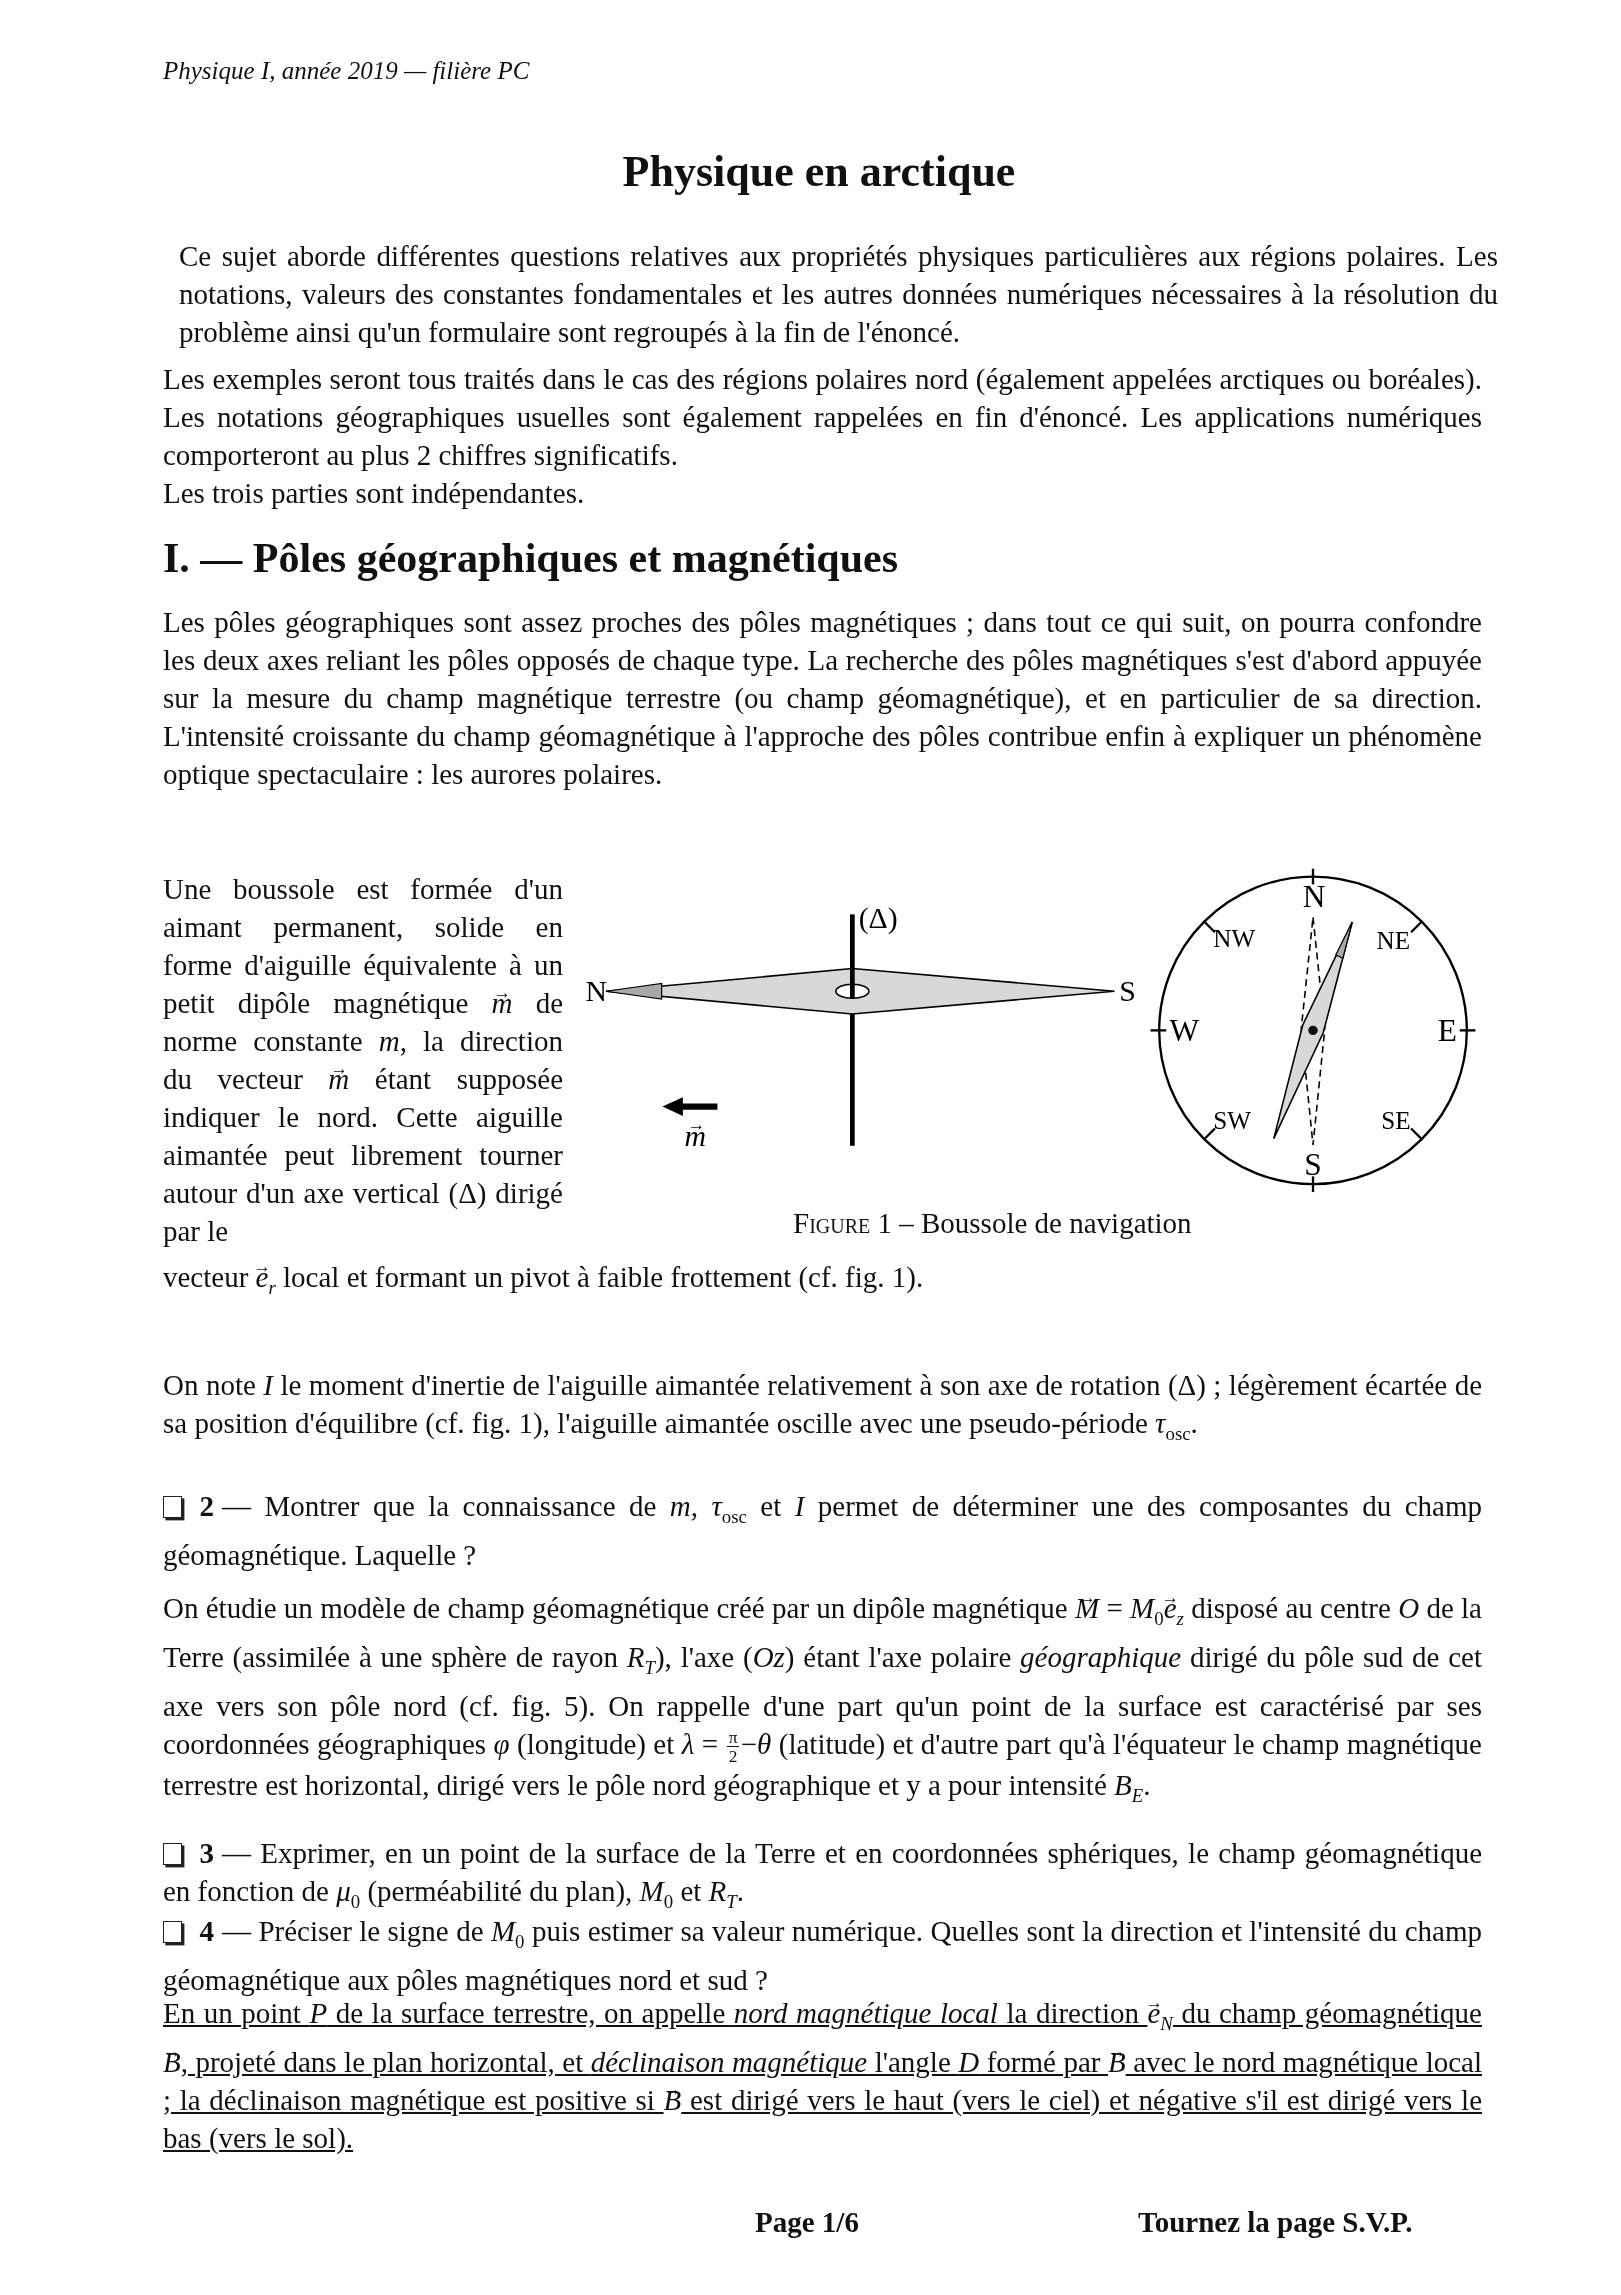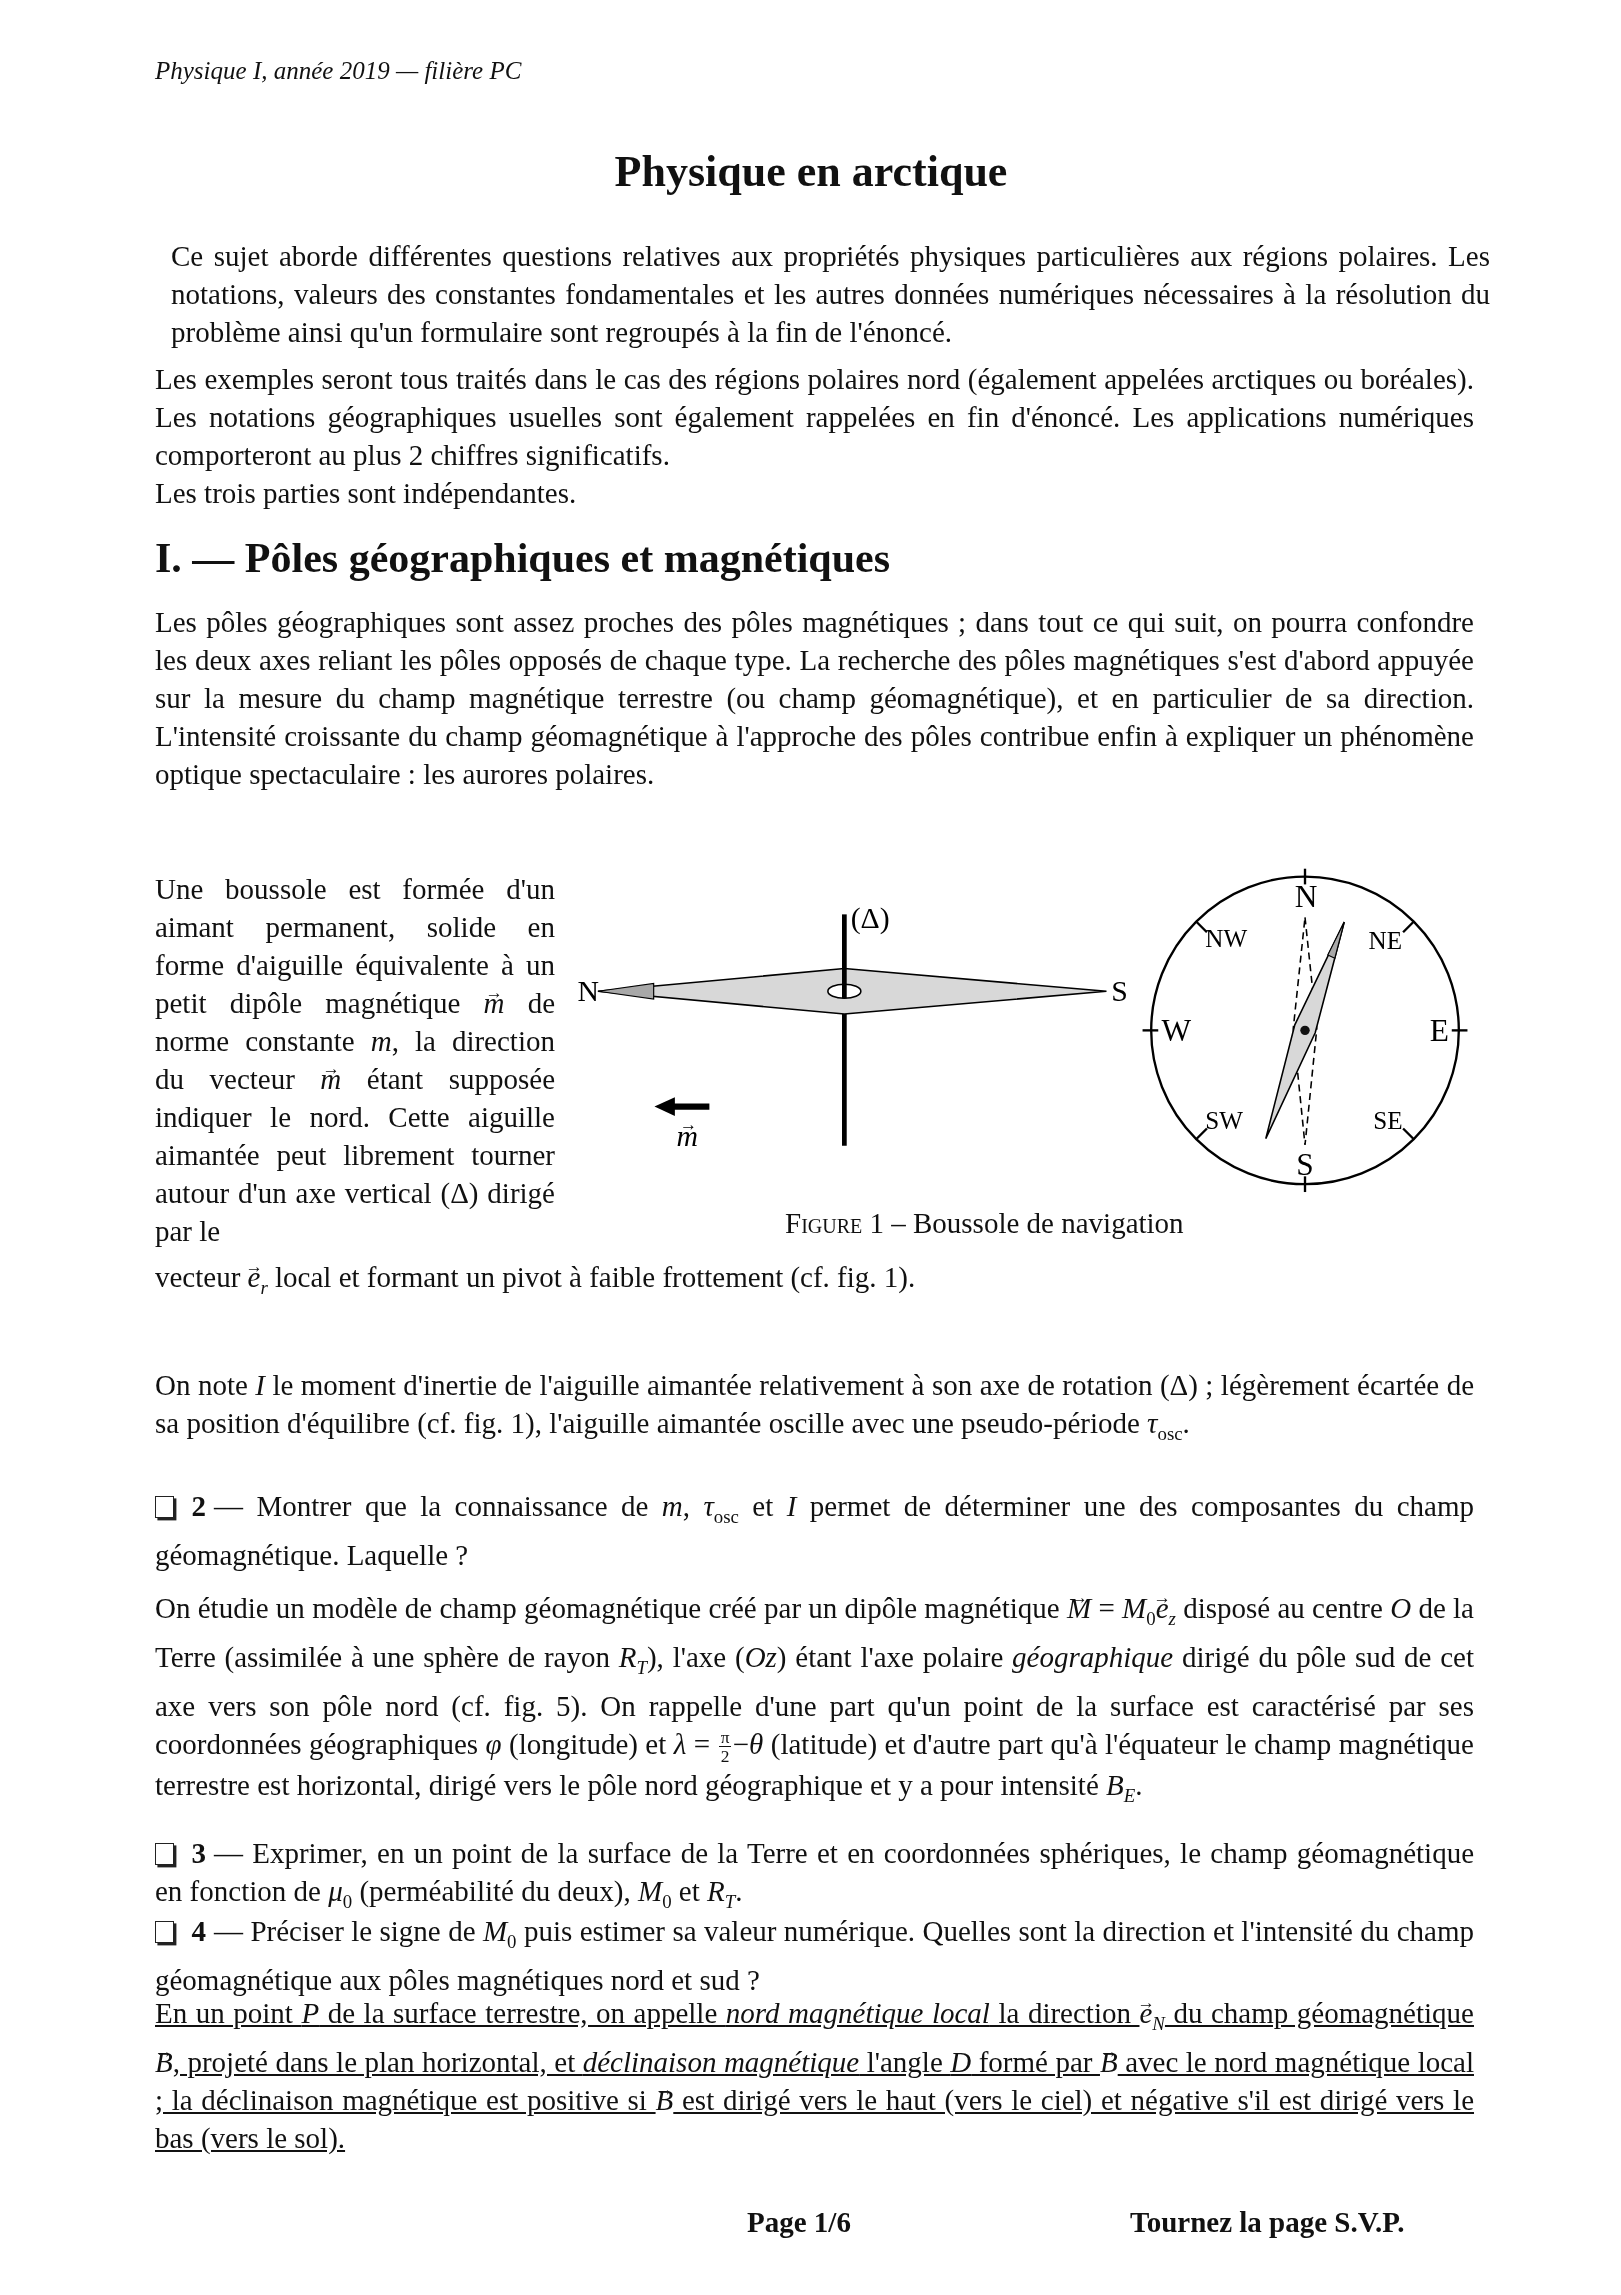--- a/index.html
+++ b/index.html
@@ -1,18 +1,18 @@
 <!DOCTYPE html>
 <html style="font-size:12.6px"><head>
 <meta charset="utf-8">
 <style>
   html, body { margin: 0; padding: 0; background: #ffffff; }
   body { width: 1622px; height: 2295px; position: relative; overflow: hidden;
          font-family: "DejaVu Serif", "Liberation Serif", serif; color: #111; }
-  .page { position: absolute; left: 0; top: 0; width: 1610px; height: 2295px; }
+  .page { position: absolute; left: 8px; top: 0; width: 1610px; height: 2295px; }
   .serif { font-family: "Liberation Serif", "DejaVu Serif", serif; }
   .running-header { position: absolute; left: 155px; top: 57px; font-size: 25px; font-style: italic; }
   .title { position: absolute; left: 0; width: 1622px; top: 146px; text-align: center;
            font-size: 44px; font-weight: bold; }
   .para { position: absolute; left: 155px; width: 1319px; font-size: 29px; line-height: 38px;
           text-align: justify; }
   .section-title { position: absolute; left: 155px; top: 534px; font-size: 42px; font-weight: bold; }
   .q-box { display: inline-block; width: 17.3px; height: 20.4px; border: 1.6px solid #222;
            box-shadow: 2.4px 2.4px 0 #222; margin-right: 17.3px; vertical-align: -2.4px; background:#fff; }
   .q-num { font-weight: bold; margin-right: 7.9px; }
@@ -109,21 +109,21 @@
 
   <div class="para" style="top:1487px;">
     <span class="q-box"></span><span class="q-num">2</span><span>—</span> <span>Montrer que la connaissance de </span><i class="m">m</i><span>, </span><i class="m">τ</i><sub>osc</sub><span> et </span><i class="m">I</i><span> permet de déterminer une des composantes du champ géomagnétique. Laquelle ?</span>
   </div>
 
   <div class="para" style="top:1589px;">
     <span>On étudie un modèle de champ géomagnétique créé par un dipôle magnétique </span><i class="m vec">M</i><span> = </span><i class="m">M</i><sub>0</sub><i class="m vec">e</i><sub><i>z</i></sub><span> disposé au centre </span><i class="m">O</i><span> de la Terre (assimilée à une sphère de rayon </span><i class="m">R</i><sub><i>T</i></sub><span>), l'axe (</span><i class="m">Oz</i><span>) étant l'axe polaire </span><i>géographique</i><span> dirigé du pôle sud de cet axe vers son pôle nord (cf. fig. 5). On rappelle d'une part qu'un point de la surface est caractérisé par ses coordonnées géographiques </span><i class="m">φ</i><span> (longitude) et </span><i class="m">λ</i><span> = </span><span class="frac"><span class="num">π</span><span>2</span></span><span>−</span><i class="m">θ</i><span> (latitude) et d'autre part qu'à l'équateur le champ magnétique terrestre est horizontal, dirigé vers le pôle nord géographique et y a pour intensité </span><i class="m">B</i><sub><i>E</i></sub><span>.</span>
   </div>
 
   <div class="para" style="top:1834px;">
-    <span class="q-box"></span><span class="q-num">3</span><span>—</span> <span>Exprimer, en un point de la surface de la Terre et en coordonnées sphériques, le champ géomagnétique en fonction de </span><i class="m">μ</i><sub>0</sub><span> (perméabilité du deux), </span><i class="m">M</i><sub>0</sub><span> et </span><i class="m">R</i><sub><i>T</i></sub><span>.</span>
+    <span class="q-box"></span><span class="q-num">3</span><span>—</span> <span>Exprimer, en un point de la surface de la Terre et en coordonnées sphériques, le champ géomagnétique en fonction de </span><i class="m">μ</i><sub>0</sub><span> (perméabilité du plan), </span><i class="m">M</i><sub>0</sub><span> et </span><i class="m">R</i><sub><i>T</i></sub><span>.</span>
   </div>
 
   <div class="para" style="top:1912px;">
     <span class="q-box"></span><span class="q-num">4</span><span>—</span> <span>Préciser le signe de </span><i class="m">M</i><sub>0</sub><span> puis estimer sa valeur numérique. Quelles sont la direction et l'intensité du champ géomagnétique aux pôles magnétiques nord et sud ?</span>
   </div>
 
   <div class="para" style="top:1994px;text-decoration:underline;">
     <span>En un point </span><i class="m">P</i><span> de la surface terrestre, on appelle </span><i>nord magnétique local</i><span> la direction </span><i class="m vec">e</i><sub><i>N</i></sub><span> du champ géomagnétique </span><i class="m vec">B</i><span>, projeté dans le plan horizontal, et </span><i>déclinaison magnétique</i><span> l'angle </span><i class="m">D</i><span> formé par </span><i class="m vec">B</i><span> avec le nord magnétique local ; la déclinaison magnétique est positive si </span><i class="m vec">B</i><span> est dirigé vers le haut (vers le ciel) et négative s'il est dirigé vers le bas (vers le sol).</span>
   </div>
 

